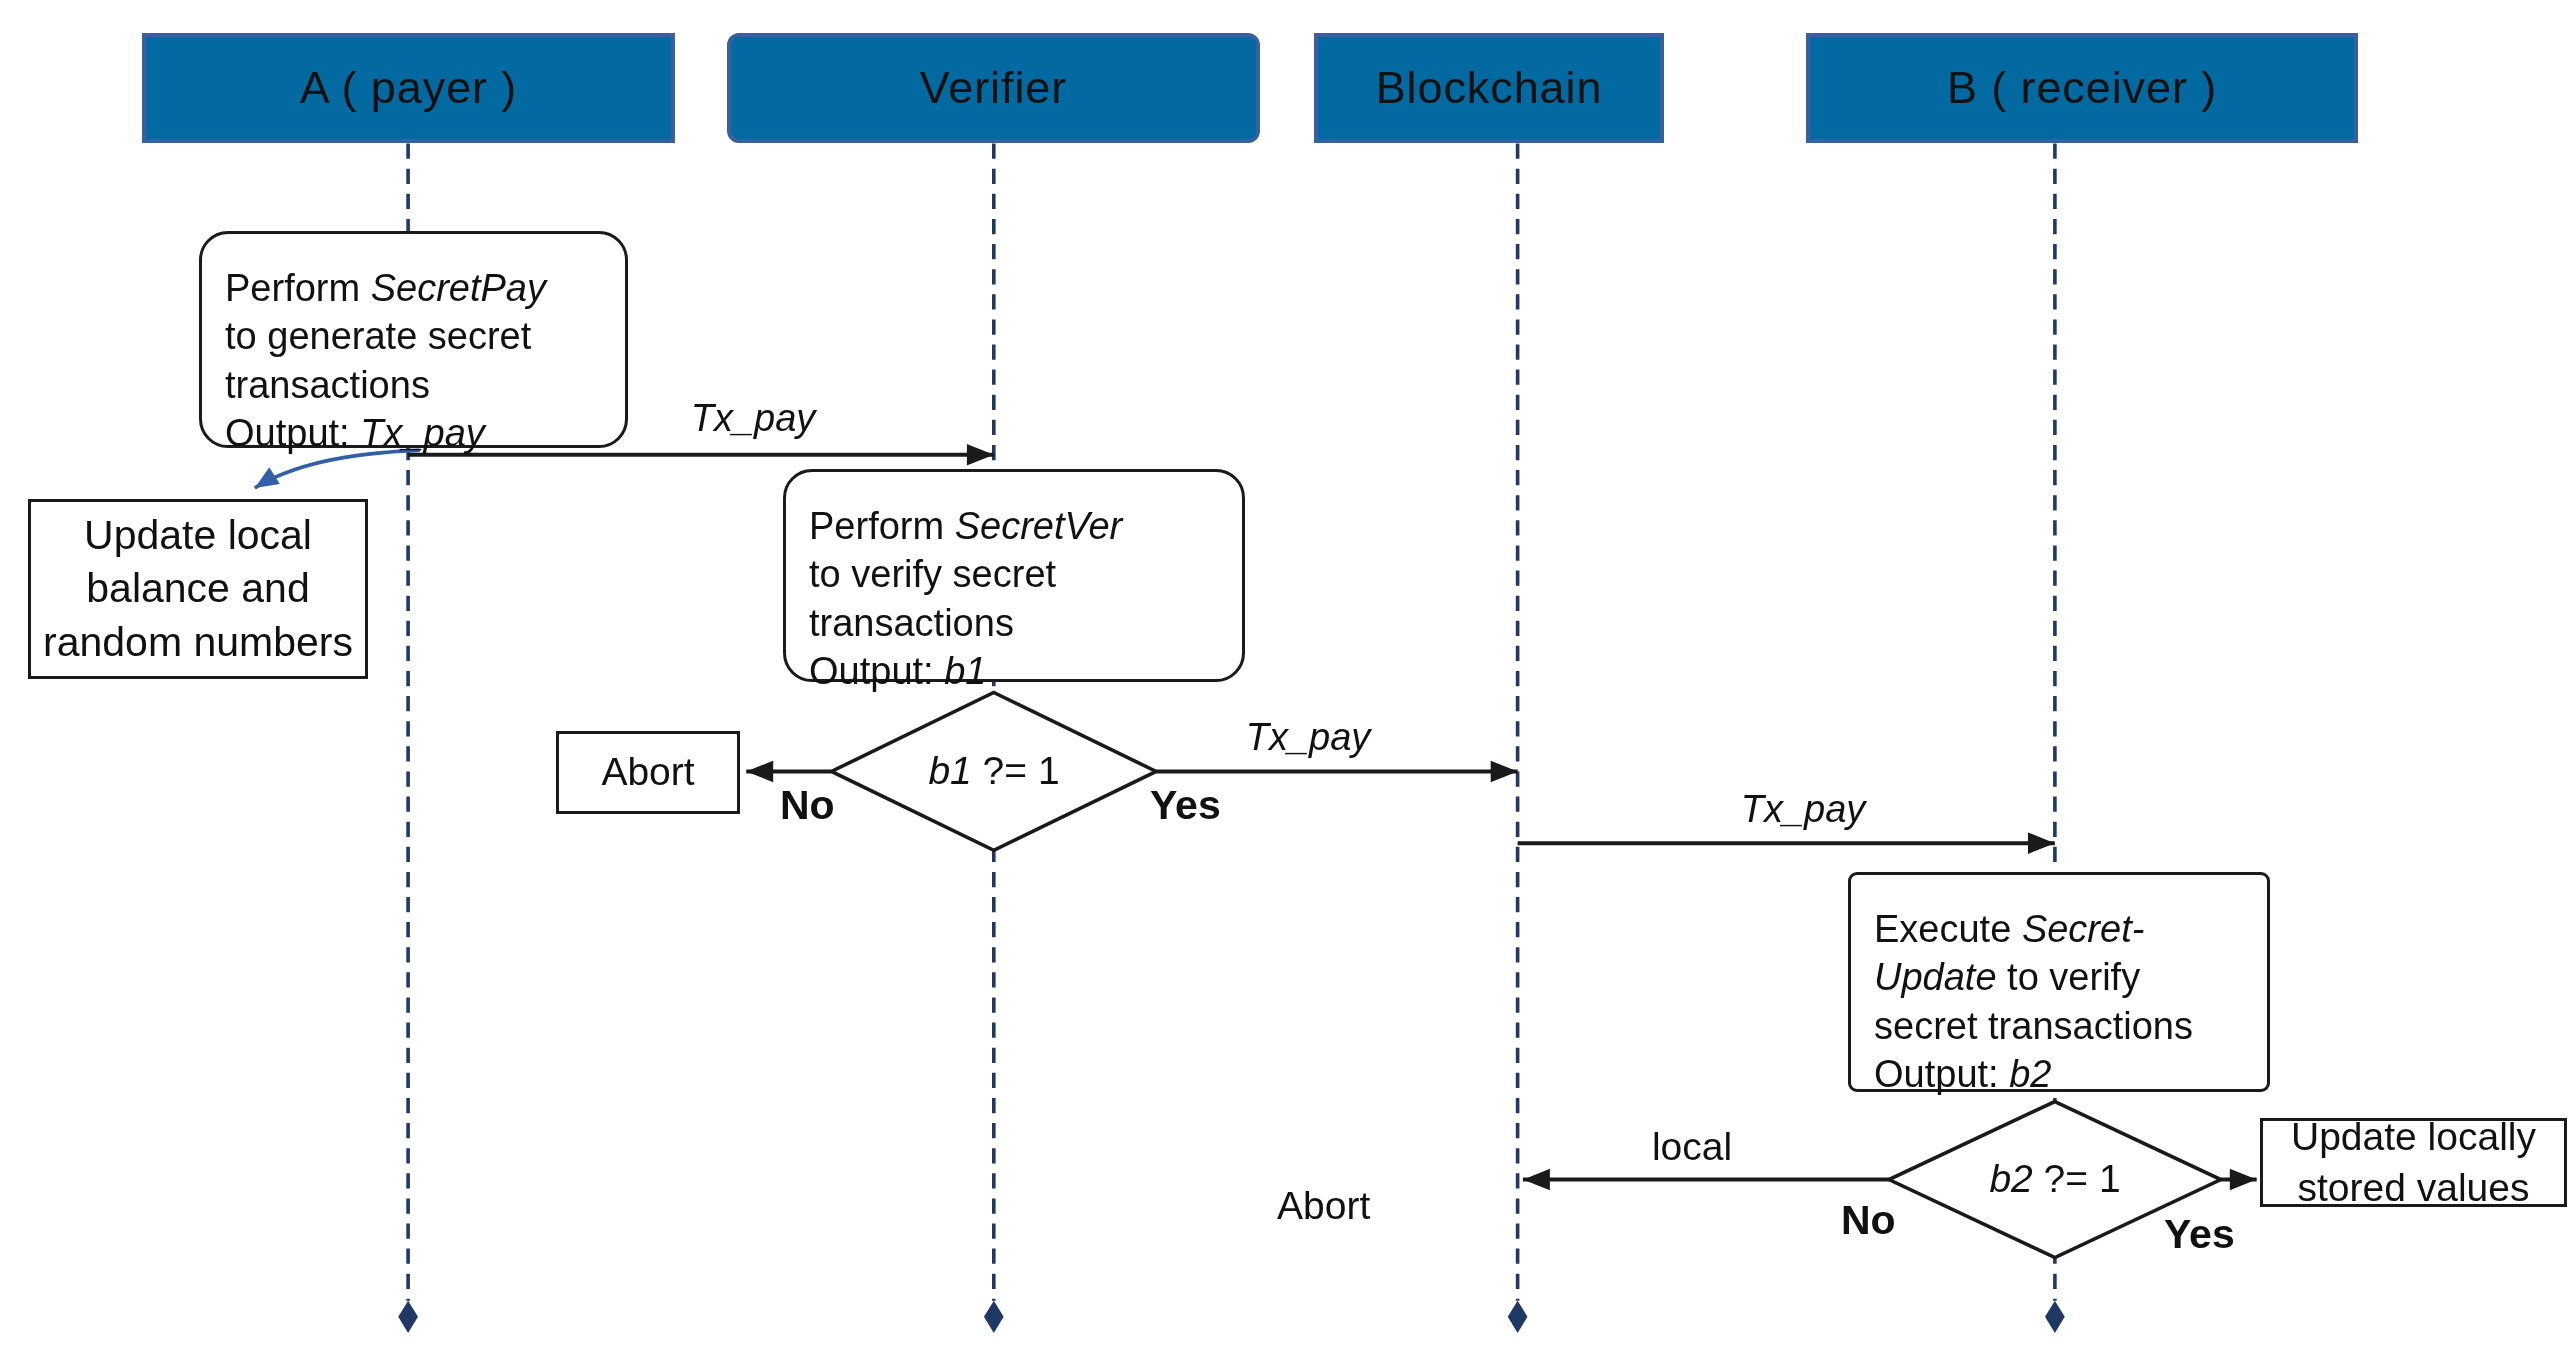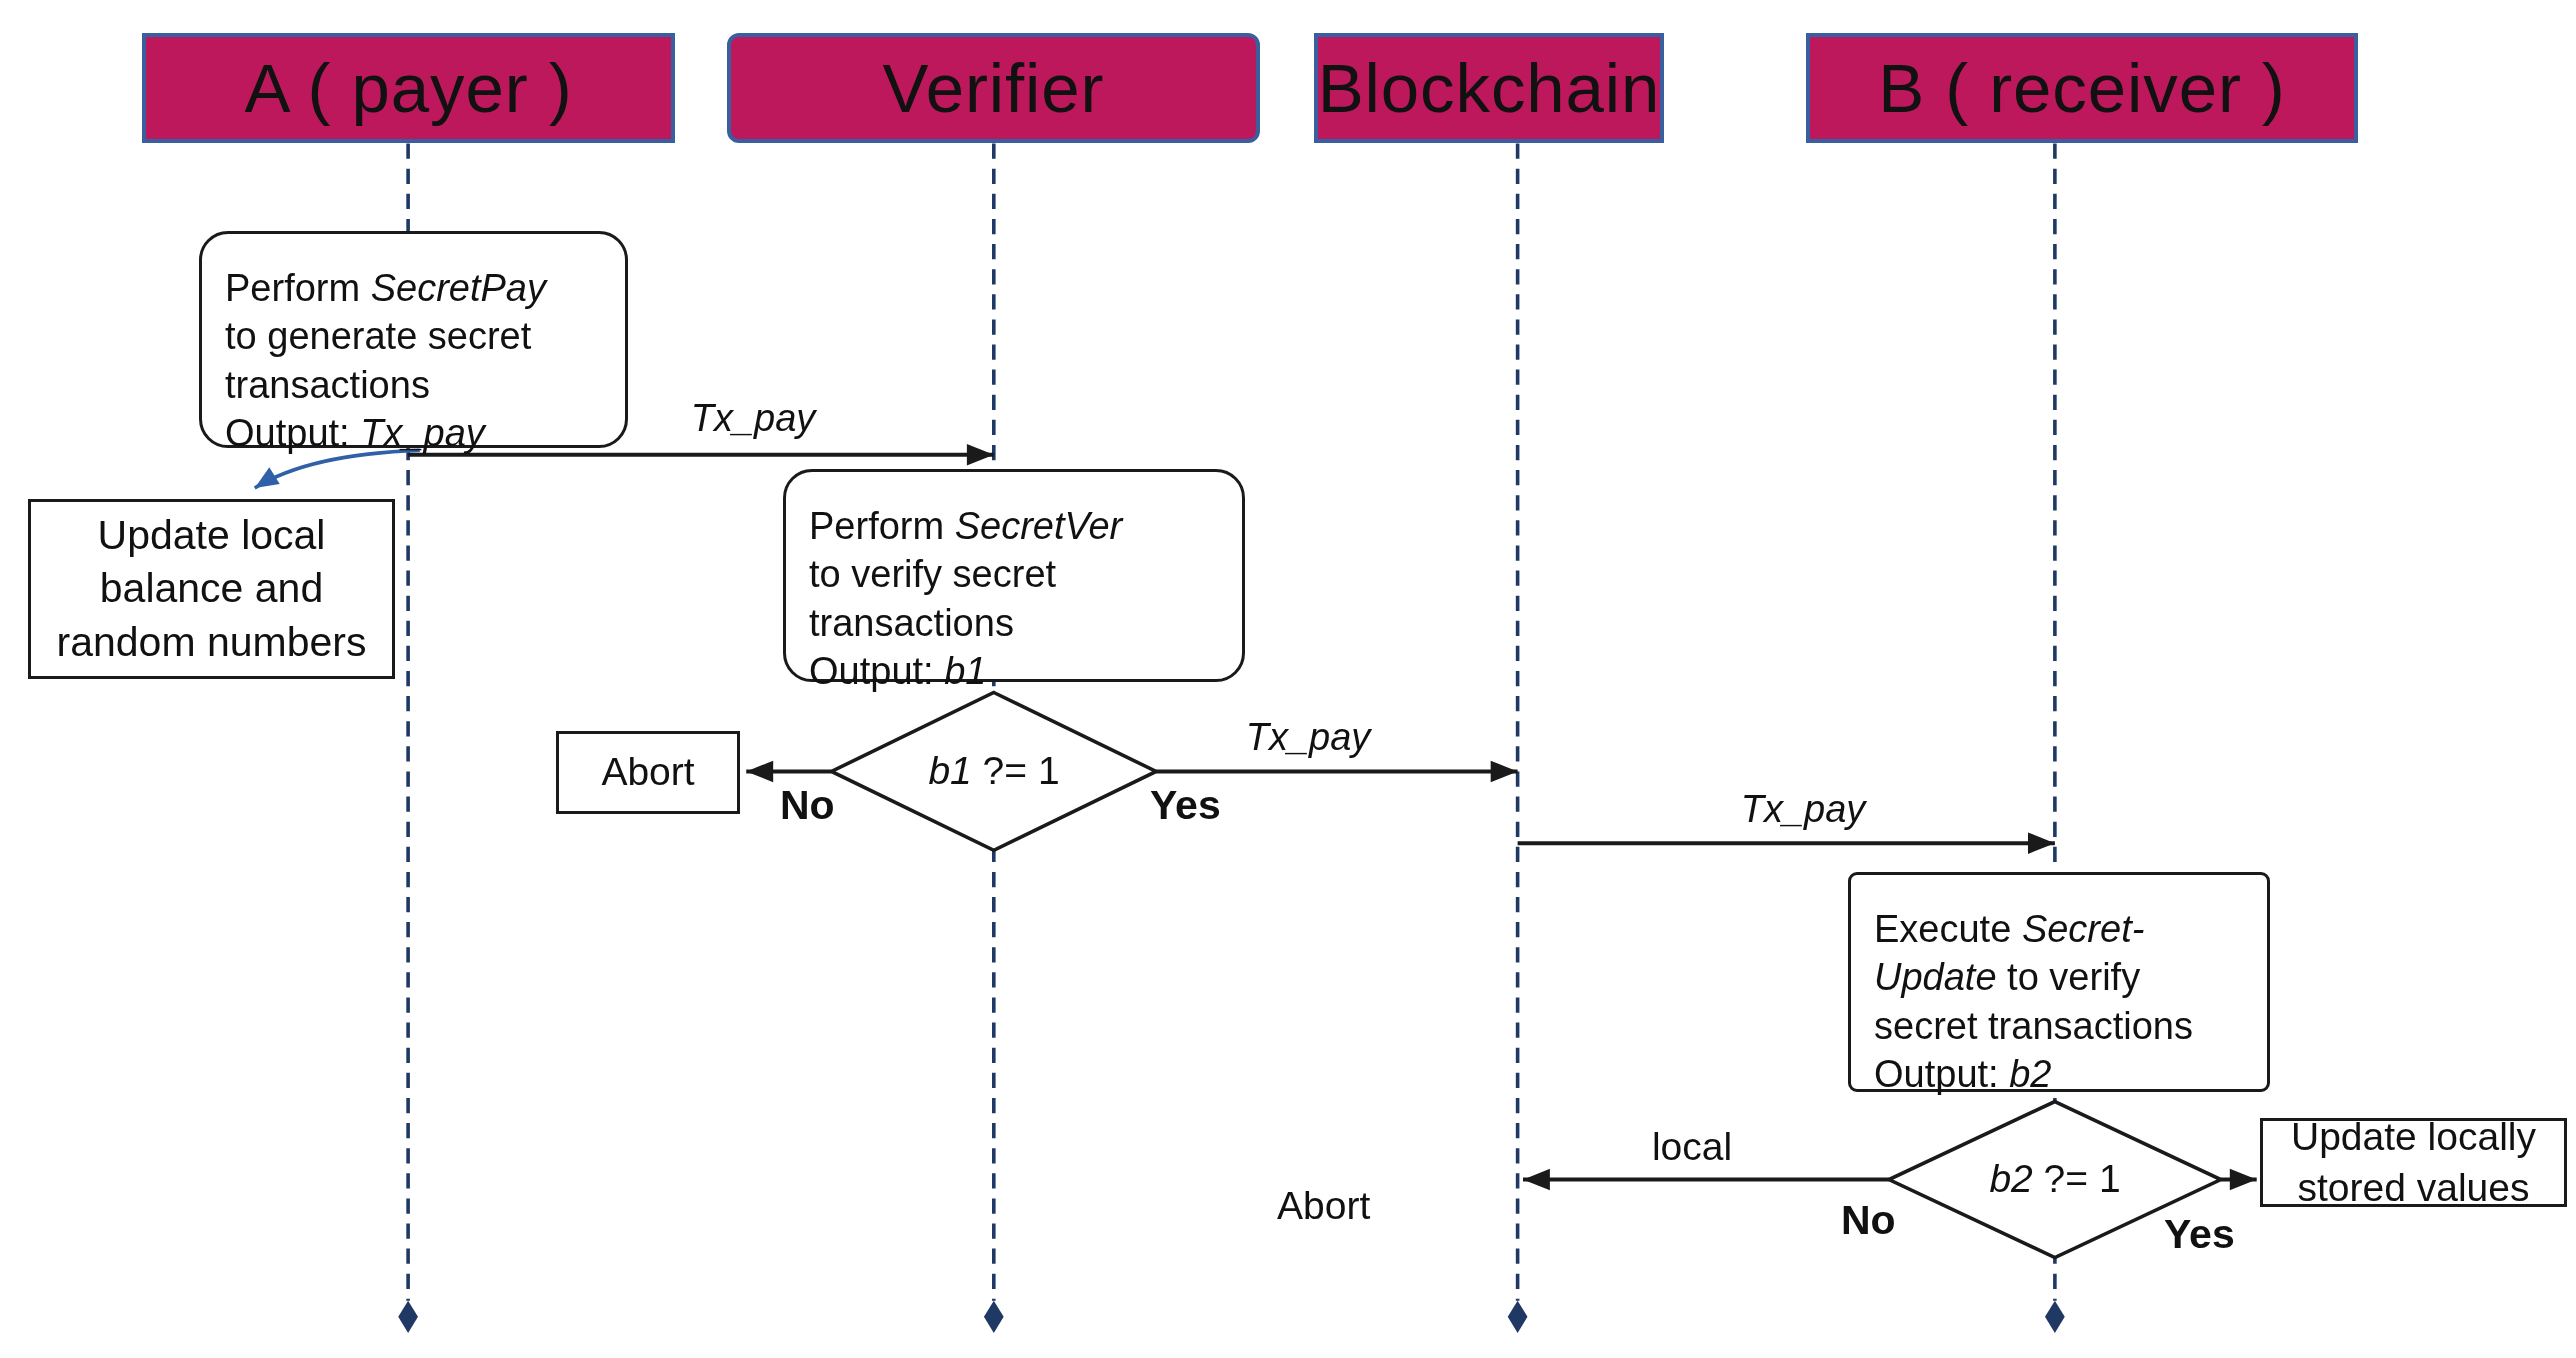--- a/index.html
+++ b/index.html
@@ -25,23 +25,23 @@
   .msg{stroke:var(--ink);stroke-width:4.5;fill:none;}
   .decision{fill:#fff;stroke:var(--ink);stroke-width:4;}
   .term{fill:var(--lifeline);stroke:none;}
   .curve{stroke:var(--link);stroke-width:4;fill:none;}
   .mh{fill:var(--ink);}
   .mhb{fill:var(--link);}
 
   
   .actor{
     position:absolute;height:110px;
-    border:4.5px solid var(--accent);background:#be185d;
+    border:4.5px solid var(--accent);background:#0369a1;
     display:flex;align-items:center;justify-content:center;
-    font-size:69px;letter-spacing:0.9px;white-space:nowrap;
+    font-size:45px;letter-spacing:0.9px;white-space:nowrap;
     box-sizing:border-box;
   }
   .note{
     position:absolute;box-sizing:border-box;
     border:3.6px solid var(--ink);border-radius:29px;background:#fff;
     font-size:38px;line-height:1.27;
     padding:30px 9px 0 23px;
     white-space:pre-line;
   }
   .pbox{
@@ -118,21 +118,21 @@
 Output: </span><span class="it">Tx_pay</span></div>
   <div class="note" style="left:783px;top:469px;width:462px;height:213px;"><span>Perform </span><span class="it">SecretVer</span><span>
 to verify secret
 transactions
 Output: </span><span class="it">b1</span></div>
   <div class="note" style="left:1848px;top:872px;width:422px;height:220px;border-radius:9px;"><span>Execute </span><span class="it">Secret-</span><span>
 </span><span class="it">Update</span><span> to verify
 secret transactions
 Output: </span><span class="it">b2</span></div>
 
-  <div class="pbox" style="left:28px;top:499px;width:367px;height:180px;">Update local
+  <div class="pbox" style="left:28px;top:499px;width:340px;height:180px;">Update local
 balance and
 random numbers</div>
   <div class="pbox" style="left:556px;top:731px;width:184px;height:83px;font-size:39px;">Abort</div>
   <div class="pbox" style="left:2260px;top:1118px;width:307px;height:89px;font-size:39px;">Update locally
 stored values</div>
 
   <div class="lbl it cx" style="left:753px;top:397px;">Tx_pay</div>
   <div class="lbl it cx" style="left:1308px;top:716px;">Tx_pay</div>
   <div class="lbl it cx" style="left:1803px;top:788px;">Tx_pay</div>
   <div class="lbl plain cx" style="left:1692px;top:1125px;">local</div>

